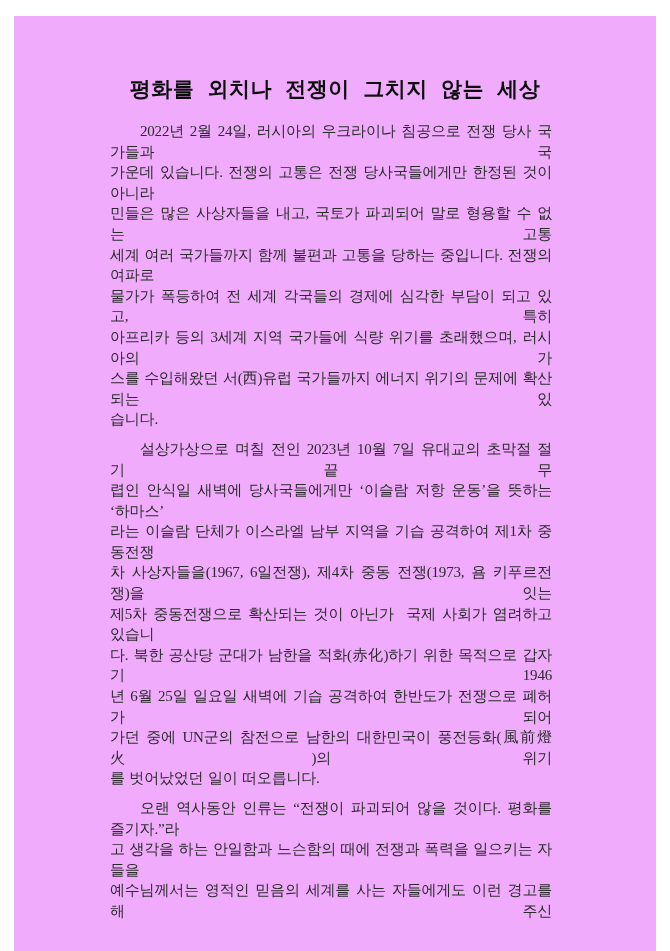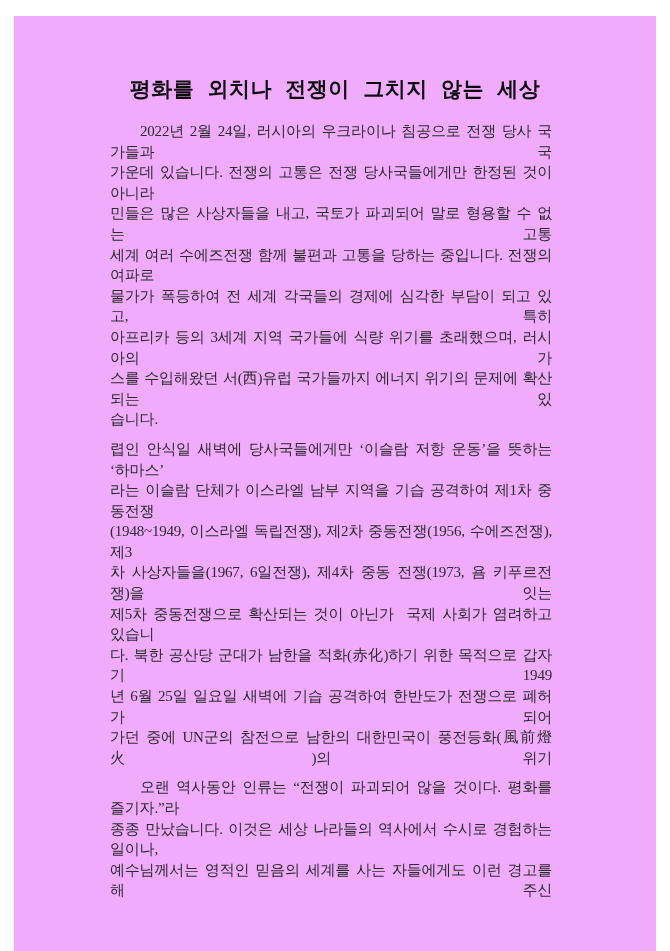--- a/index.html
+++ b/index.html
@@ -66,37 +66,38 @@
 <body>
 
 <div class="page">
   <h1 class="doc-title">평화를 외치나 전쟁이 그치지 않는 세상</h1>
 
   <div class="doc-body">
       <div class="paragraph">
         <div class="line pfirst">2022년 2월 24일, 러시아의 우크라이나 침공으로 전쟁 당사 국가들과 국</div>
         <div class="line">가운데 있습니다. 전쟁의 고통은 전쟁 당사국들에게만 한정된 것이 아니라</div>
         <div class="line">민들은 많은 사상자들을 내고, 국토가 파괴되어 말로 형용할 수 없는 고통</div>
-        <div class="line">세계 여러 수에즈전쟁 함께 불편과 고통을 당하는 중입니다. 전쟁의 여파로</div>
+        <div class="line">세계 여러 국가들까지 함께 불편과 고통을 당하는 중입니다. 전쟁의 여파로</div>
         <div class="line">물가가 폭등하여 전 세계 각국들의 경제에 심각한 부담이 되고 있고, 특히</div>
         <div class="line">아프리카 등의 3세계 지역 국가들에 식량 위기를 초래했으며, 러시아의 가</div>
         <div class="line">스를 수입해왔던 서(西)유럽 국가들까지 에너지 위기의 문제에 확산되는 있</div>
         <div class="line plast">습니다.</div>
       </div>
       <div class="paragraph">
+        <div class="line pfirst">설상가상으로 며칠 전인 2023년 10월 7일 유대교의 초막절 절기 끝 무</div>
         <div class="line">렵인 안식일 새벽에 당사국들에게만 ‘이슬람 저항 운동’을 뜻하는 ‘하마스’</div>
         <div class="line">라는 이슬람 단체가 이스라엘 남부 지역을 기습 공격하여 제1차 중동전쟁</div>
-        <div class="line">(1948~1949, 이스라엘 독립전쟁), 제2차 중동전쟁(1956, 수에즈전쟁), 제3</div>
         <div class="line">차 사상자들을(1967, 6일전쟁), 제4차 중동 전쟁(1973, 욤 키푸르전쟁)을 잇는</div>
         <div class="line">제5차 중동전쟁으로 확산되는 것이 아닌가  국제 사회가 염려하고 있습니</div>
-        <div class="line">다. 북한 공산당 군대가 남한을 적화(赤化)하기 위한 목적으로 갑자기 1949</div>
+        <div class="line">다. 북한 공산당 군대가 남한을 적화(赤化)하기 위한 목적으로 갑자기 1946</div>
         <div class="line">년 6월 25일 일요일 새벽에 기습 공격하여 한반도가 전쟁으로 폐허가 되어</div>
         <div class="line">가던 중에 UN군의 참전으로 남한의 대한민국이 풍전등화(風前燈火)의 위기</div>
+        <div class="line plast">를 벗어났었던 일이 떠오릅니다.</div>
       </div>
       <div class="paragraph">
         <div class="line pfirst">오랜 역사동안 인류는 “전쟁이 파괴되어 않을 것이다. 평화를 즐기자.”라</div>
-        <div class="line">종종 만났습니다. 이것은 세상 나라들의 역사에서 수시로 경험하는 일이나,</div>
+        <div class="line">고 생각을 하는 안일함과 느슨함의 때에 전쟁과 폭력을 일으키는 자들을</div>
         <div class="line">예수님께서는 영적인 믿음의 세계를 사는 자들에게도 이런 경고를 해 주신</div>
       </div>
     </div>
 
   <div class="scan-smudge"></div>
 </div>
 
 </body></html>

